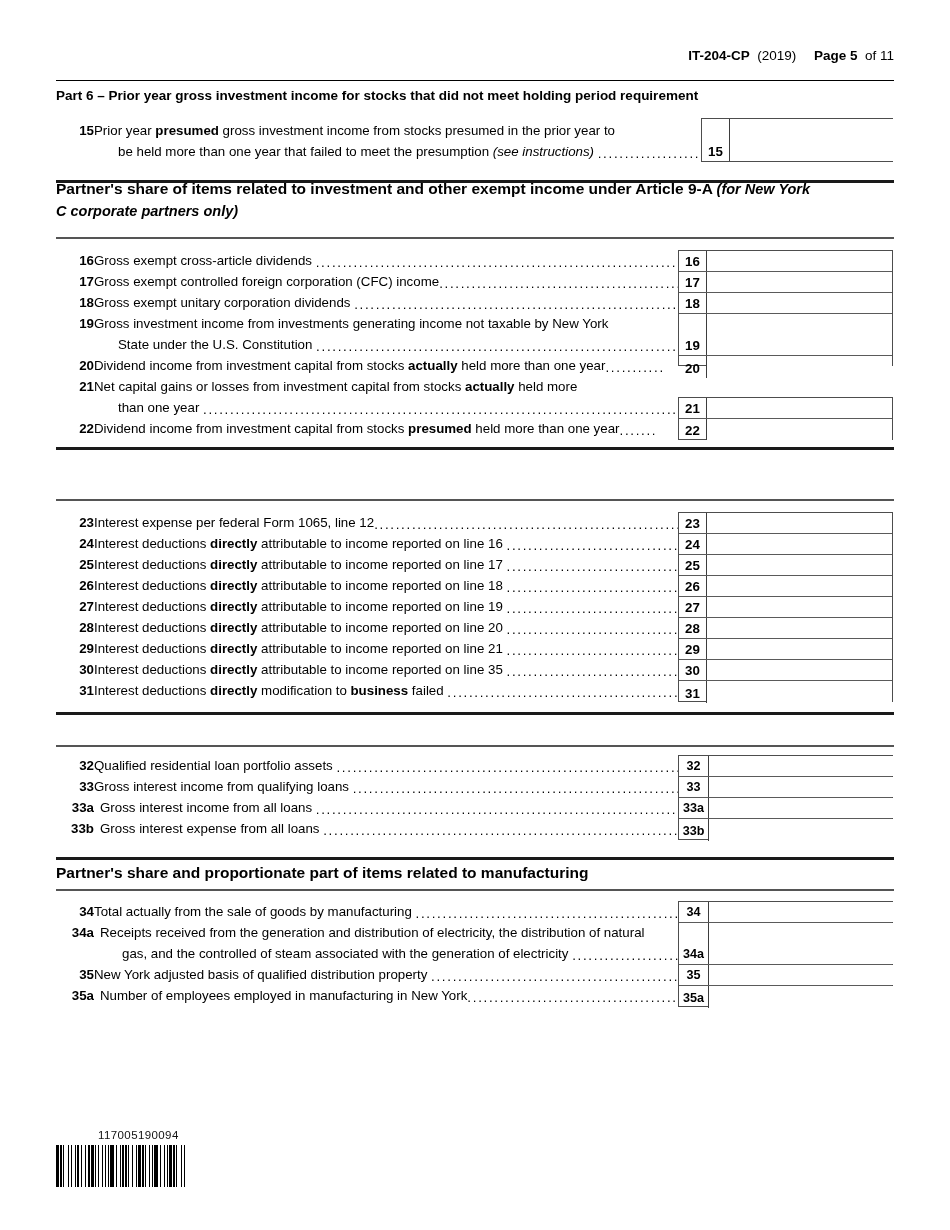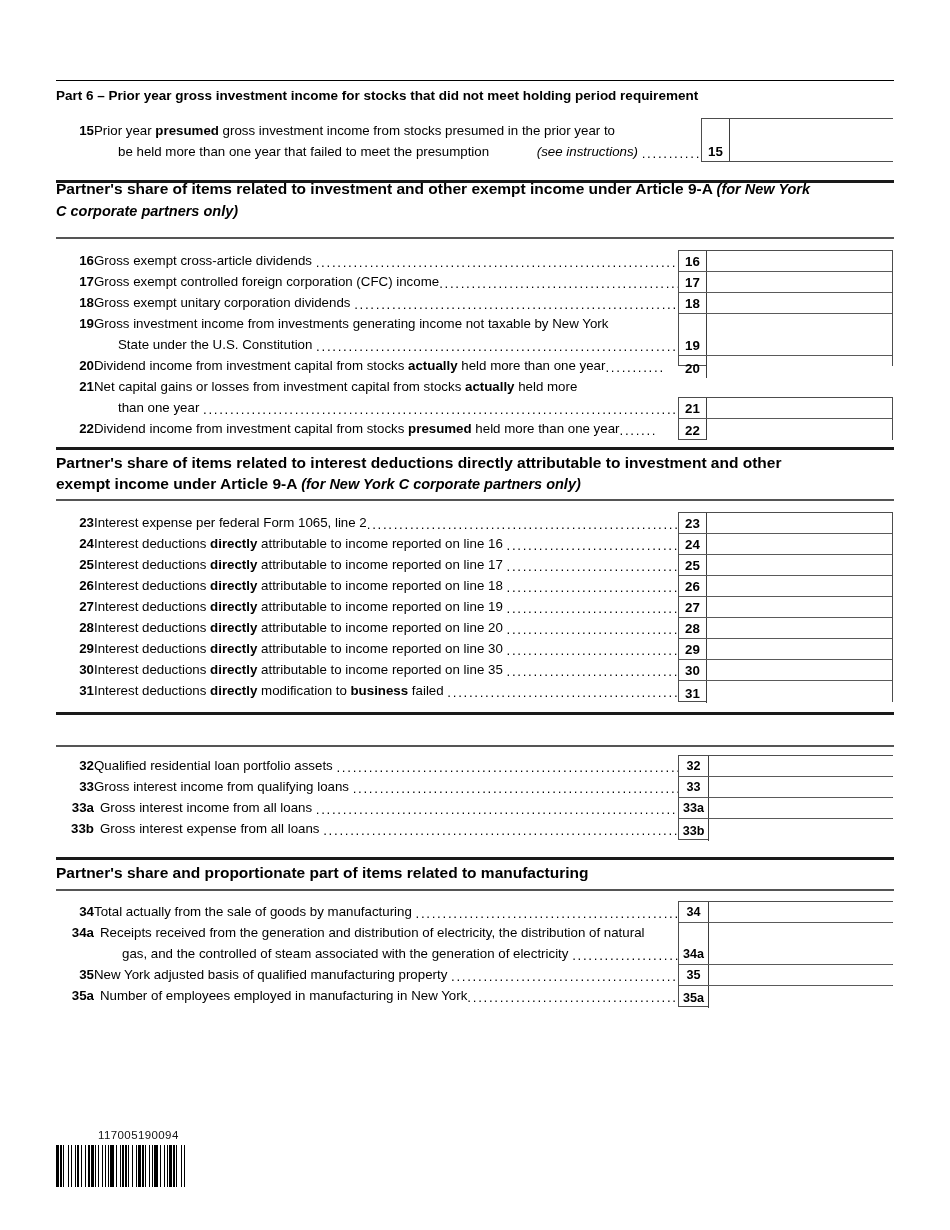--- a/index.html
+++ b/index.html
@@ -101,21 +101,21 @@
     font-size: 13.3px;
   }
   .ltext {
     position: absolute;
     left: 38px;
     font-size: 13.3px;
     white-space: nowrap;
   }
   .ltext.indent { left: 62px; }
   .ltext b { font-weight: bold; }
-  .ltext i { font-style: italic; margin-left: 44px; }
+  .ltext i { font-style: italic; }
   .dots {
     display: inline-block;
     overflow: hidden;
     vertical-align: bottom;
     height: 18px;
     letter-spacing: 1.7px;
     font-size: 13.3px;
     color: #000;
   }
 
@@ -172,20 +172,27 @@
     display: flex;
     align-items: stretch;
   }
   .barcode span { display: block; height: 100%; }
 </style>
 </head>
 <body>
 
 <div class="page">
 
+  <div class="form-header">
+    <span class="b">IT-204-CP</span>
+    <span>&nbsp;</span><span>(2019)</span>
+    <span class="sp"></span>
+    <span class="b">Page 5</span>
+    <span>&nbsp;</span><span>of 11</span>
+  </div>
 
   <div class="rule-thin" style="top:80px;"></div>
 
   <div class="part-heading" style="top:87px;">Part 6 – Prior year gross investment income for stocks that did not meet holding period requirement</div>
 
   <div class="lrow" style="top:121px;">
     <span class="lnum" style="left:8px;">15</span>
     <span class="ltext"><span>Prior year </span><b>presumed</b><span> gross investment income from stocks presumed in the prior year to</span></span>
   </div>
   <div class="lrow" style="top:142px;">
@@ -272,30 +279,26 @@
       <input class="boxval" type="text" style="border: none; outline: none; font-family: &quot;Liberation Sans&quot;, sans-serif; font-size: 13px; padding: 0px 4px;">
     </div>
     <div class="boxrow" style="height:21px;">
       <div class="boxnum">22</div>
       <input class="boxval" type="text" style="border: none; outline: none; font-family: &quot;Liberation Sans&quot;, sans-serif; font-size: 13px; padding: 0px 4px;">
     </div>
   </div>
 
   <div class="rule-thick" style="top:447px;"></div>
 
-  <div class="section-heading" style="top:452px;">
-    <span>Partner's share of items related to interest deductions directly attributable to investment and other</span><br>
-    <span>exempt income under Article 9-A </span><span class="ital">(for New York C corporate partners only)</span>
-  </div>
 
   <div class="rule-med" style="top:499px;"></div>
 
   <div class="lrow" style="top:513px;">
     <span class="lnum" style="left:8px;">23</span>
-    <span class="ltext"><span>Interest expense per federal Form 1065, line 2</span><span class="dots">........................................................................</span></span>
+    <span class="ltext"><span>Interest expense per federal Form 1065, line 12</span><span class="dots">........................................................................</span></span>
   </div>
   <div class="lrow" style="top:534px;">
     <span class="lnum" style="left:8px;">24</span>
     <span class="ltext"><span>Interest deductions </span><b>directly</b><span> attributable to income reported on line 16</span> <span class="dots">....................................</span></span>
   </div>
   <div class="lrow" style="top:555px;">
     <span class="lnum" style="left:8px;">25</span>
     <span class="ltext"><span>Interest deductions </span><b>directly</b><span> attributable to income reported on line 17</span> <span class="dots">....................................</span></span>
   </div>
   <div class="lrow" style="top:576px;">
@@ -305,21 +308,21 @@
   <div class="lrow" style="top:597px;">
     <span class="lnum" style="left:8px;">27</span>
     <span class="ltext"><span>Interest deductions </span><b>directly</b><span> attributable to income reported on line 19</span> <span class="dots">....................................</span></span>
   </div>
   <div class="lrow" style="top:618px;">
     <span class="lnum" style="left:8px;">28</span>
     <span class="ltext"><span>Interest deductions </span><b>directly</b><span> attributable to income reported on line 20</span> <span class="dots">....................................</span></span>
   </div>
   <div class="lrow" style="top:639px;">
     <span class="lnum" style="left:8px;">29</span>
-    <span class="ltext"><span>Interest deductions </span><b>directly</b><span> attributable to income reported on line 30</span> <span class="dots">....................................</span></span>
+    <span class="ltext"><span>Interest deductions </span><b>directly</b><span> attributable to income reported on line 21</span> <span class="dots">....................................</span></span>
   </div>
   <div class="lrow" style="top:660px;">
     <span class="lnum" style="left:8px;">30</span>
     <span class="ltext"><span>Interest deductions </span><b>directly</b><span> attributable to income reported on line 35</span> <span class="dots">....................................</span></span>
   </div>
   <div class="lrow" style="top:681px;">
     <span class="lnum" style="left:8px;">31</span>
     <span class="ltext"><span>Interest deductions </span><b>directly</b><span> modification to </span><b>business</b><span> failed</span> <span class="dots">................................................</span></span>
   </div>
 
@@ -415,21 +418,21 @@
   </div>
   <div class="lrow" style="top:923px;">
     <span class="lnum" style="left:0px; width:38px;">34a</span>
     <span class="ltext" style="left:44px;">Receipts received from the generation and distribution of electricity, the distribution of natural</span>
   </div>
   <div class="lrow" style="top:944px;">
     <span class="ltext indent" style="left:66px;"><span>gas, and the controlled of steam associated with the generation of electricity</span> <span class="dots">.......................</span></span>
   </div>
   <div class="lrow" style="top:965px;">
     <span class="lnum" style="left:8px;">35</span>
-    <span class="ltext"><span>New York adjusted basis of qualified manufacturing property</span> <span class="dots">.....................................................</span></span>
+    <span class="ltext"><span>New York adjusted basis of qualified distribution property</span> <span class="dots">.....................................................</span></span>
   </div>
   <div class="lrow" style="top:986px;">
     <span class="lnum" style="left:0px; width:38px;">35a</span>
     <span class="ltext" style="left:44px;"><span>Number of employees employed in manufacturing in New York</span><span class="dots">................................................</span></span>
   </div>
 
   <div class="boxgrp" style="left:678px; top:901px; width:215px; height:106px;">
     <div class="boxrow" style="height:21px;">
       <div class="boxnum wide">34</div>
       <input class="boxval" type="text" style="border: none; outline: none; font-family: &quot;Liberation Sans&quot;, sans-serif; font-size: 13px; padding: 0px 4px;">

